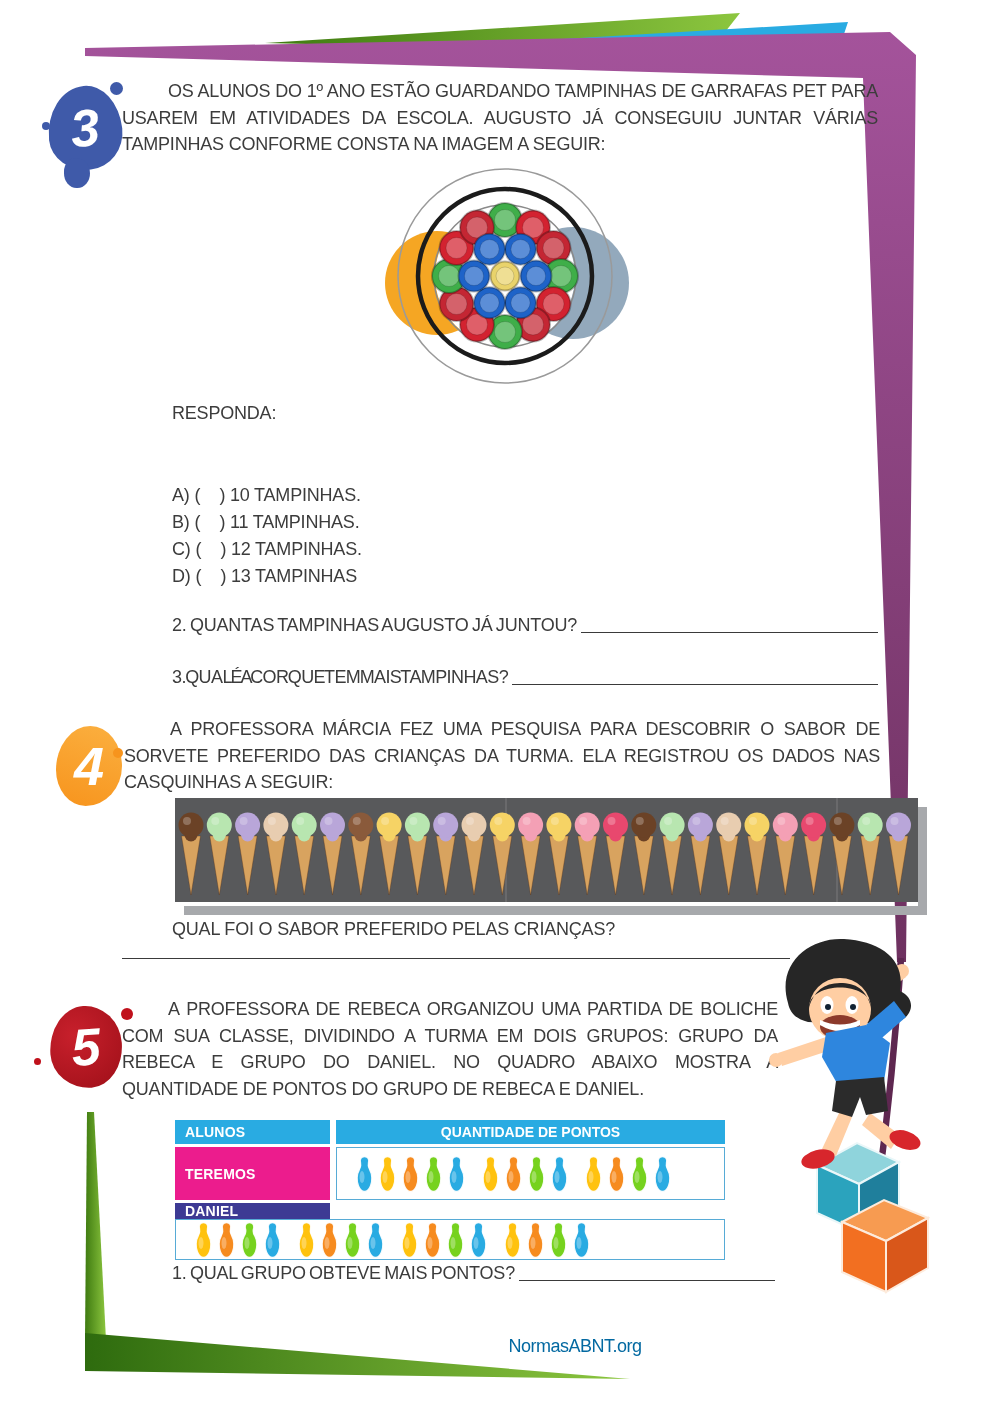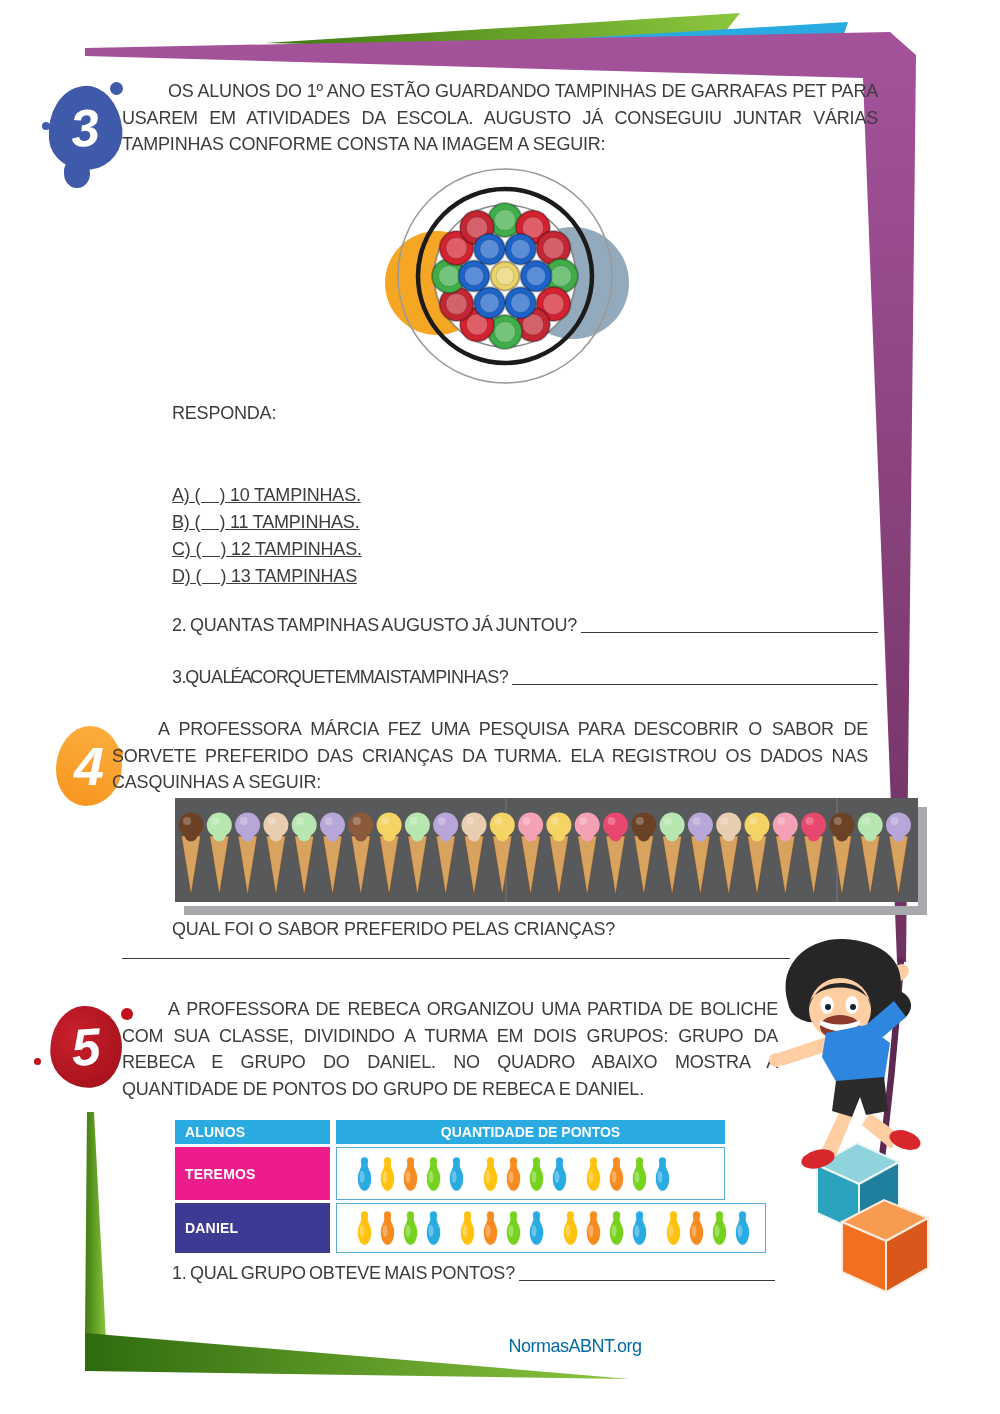--- a/index.html
+++ b/index.html
@@ -5,21 +5,21 @@
   html,body{margin:0;padding:0;background:#fff;}
   .page{position:relative;width:1000px;height:1414px;background:#fff;overflow:hidden;
         font-family:"Liberation Sans","DejaVu Sans",sans-serif;color:#3c3c3c;}
   svg.decor{position:absolute;left:0;top:0;z-index:0;}
   .txt{position:absolute;z-index:2;font-size:18px;line-height:26.5px;letter-spacing:-0.2px;}
   .para{text-align:justify;text-indent:46px;}
   .tight{word-spacing:-5px;letter-spacing:-0.6px;}
   .semi{word-spacing:-1.5px;}
   .qline{display:flex;}
   .blank{flex:1;border-bottom:1.6px solid #3a3a3a;margin-left:4px;height:20px;}
-  .options div{white-space:pre;line-height:27px;text-decoration:underline;}
+  .options div{white-space:pre;line-height:27px;}
   .badge{position:absolute;z-index:2;display:flex;align-items:center;justify-content:center;
          color:#fff;font-style:italic;font-weight:bold;}
   .dot{position:absolute;z-index:2;border-radius:50%;}
   #badge3{left:48px;top:86px;width:74px;height:84px;background:#3F5AA9;font-size:52px;
           border-radius:54% 46% 48% 52%/60% 55% 45% 40%;transform:rotate(-6deg);}
   #badge3b{left:64px;top:158px;width:26px;height:30px;background:#3F5AA9;border-radius:46% 54% 50% 50%;}
   #badge4{left:56px;top:726px;width:66px;height:80px;background:linear-gradient(200deg,#FBB040,#F7941D);
           font-size:54px;border-radius:52% 48% 55% 45%/55% 50% 50% 45%;}
   #badge5{left:50px;top:1006px;width:72px;height:82px;font-size:52px;
           background:radial-gradient(circle at 35% 35%,#C8202C,#9E0F18);
@@ -157,21 +157,21 @@
 
   <div class="txt qline semi" style="left:172px;top:612px;width:706px;">
     <span>2. QUANTAS TAMPINHAS AUGUSTO JÁ JUNTOU?</span>
     <span class="blank"></span>
   </div>
   <div class="txt qline tight" style="left:172px;top:664px;width:706px;">
     <span>3. QUAL É A COR QUE TEM MAIS TAMPINHAS?</span>
     <span class="blank" style="word-spacing:0;"></span>
   </div>
 
-  <div class="txt para" style="left:112px;top:716px;width:756px;">A PROFESSORA MÁRCIA FEZ UMA PESQUISA PARA DESCOBRIR O SABOR DE SORVETE PREFERIDO DAS CRIANÇAS DA TURMA. ELA REGISTROU OS DADOS NAS CASQUINHAS A SEGUIR:</div>
+  <div class="txt para" style="left:124px;top:716px;width:756px;">A PROFESSORA MÁRCIA FEZ UMA PESQUISA PARA DESCOBRIR O SABOR DE SORVETE PREFERIDO DAS CRIANÇAS DA TURMA. ELA REGISTROU OS DADOS NAS CASQUINHAS A SEGUIR:</div>
 
   <div class="figure" id="icecream-strip">
     <div><svg width="743" height="104" viewBox="0 0 743 104">
           <rect width="743" height="104" fill="#58595b"></rect>
           <line x1="331" y1="0" x2="331" y2="104" stroke="rgba(255,255,255,.10)" stroke-width="2"></line>
           <line x1="662" y1="0" x2="662" y2="104" stroke="rgba(255,255,255,.10)" stroke-width="2"></line>
           <polygon points="6.5,38 25.5,38 16,97" fill="#D8A35F" stroke="rgba(90,50,20,.35)" stroke-width="1"></polygon>
           <circle cx="16" cy="37" r="6.5" fill="#6b4226"></circle>
           <circle cx="16" cy="27" r="12.5" fill="#6b4226"></circle>
           <circle cx="12" cy="23" r="4" fill="rgba(255,255,255,.25)"></circle>
@@ -369,21 +369,21 @@
               <path d="M10.5,1.5 C14,1.5 15.5,4.5 14.5,8 C13.8,10.5 14,12 15.8,15 C18.3,19.3 18.6,26 16.5,31 C15,34.6 13,36.5 10.5,36.5 C8,36.5 6,34.6 4.5,31 C2.4,26 2.7,19.3 5.2,15 C7,12 7.2,10.5 6.5,8 C5.5,4.5 7,1.5 10.5,1.5 Z" fill="#76D21E" stroke="rgba(255,255,255,.9)" stroke-width="1.4"></path>
               <ellipse cx="8" cy="22" rx="2.5" ry="6" fill="rgba(255,255,255,.30)"></ellipse>
             </svg>
             <svg width="21" height="38" viewBox="0 0 21 38">
               <path d="M10.5,1.5 C14,1.5 15.5,4.5 14.5,8 C13.8,10.5 14,12 15.8,15 C18.3,19.3 18.6,26 16.5,31 C15,34.6 13,36.5 10.5,36.5 C8,36.5 6,34.6 4.5,31 C2.4,26 2.7,19.3 5.2,15 C7,12 7.2,10.5 6.5,8 C5.5,4.5 7,1.5 10.5,1.5 Z" fill="#29ABE2" stroke="rgba(255,255,255,.9)" stroke-width="1.4"></path>
               <ellipse cx="8" cy="22" rx="2.5" ry="6" fill="rgba(255,255,255,.30)"></ellipse>
             </svg>
           </span>
         </div>
     </div>
-    <div class="trow" style="height:50px;margin-bottom:0;">
+    <div class="trow" style="height:57px;margin-bottom:0;flex-direction:column;">
       <div class="cell-left" style="background:#3D3A94;">DANIEL</div>
       <div class="cell-right pins-cell">
           <span class="pin-group">
             <svg width="21" height="38" viewBox="0 0 21 38">
               <path d="M10.5,1.5 C14,1.5 15.5,4.5 14.5,8 C13.8,10.5 14,12 15.8,15 C18.3,19.3 18.6,26 16.5,31 C15,34.6 13,36.5 10.5,36.5 C8,36.5 6,34.6 4.5,31 C2.4,26 2.7,19.3 5.2,15 C7,12 7.2,10.5 6.5,8 C5.5,4.5 7,1.5 10.5,1.5 Z" fill="#FFC20E" stroke="rgba(255,255,255,.9)" stroke-width="1.4"></path>
               <ellipse cx="8" cy="22" rx="2.5" ry="6" fill="rgba(255,255,255,.30)"></ellipse>
             </svg>
             <svg width="21" height="38" viewBox="0 0 21 38">
               <path d="M10.5,1.5 C14,1.5 15.5,4.5 14.5,8 C13.8,10.5 14,12 15.8,15 C18.3,19.3 18.6,26 16.5,31 C15,34.6 13,36.5 10.5,36.5 C8,36.5 6,34.6 4.5,31 C2.4,26 2.7,19.3 5.2,15 C7,12 7.2,10.5 6.5,8 C5.5,4.5 7,1.5 10.5,1.5 Z" fill="#F68B1F" stroke="rgba(255,255,255,.9)" stroke-width="1.4"></path>
               <ellipse cx="8" cy="22" rx="2.5" ry="6" fill="rgba(255,255,255,.30)"></ellipse>

